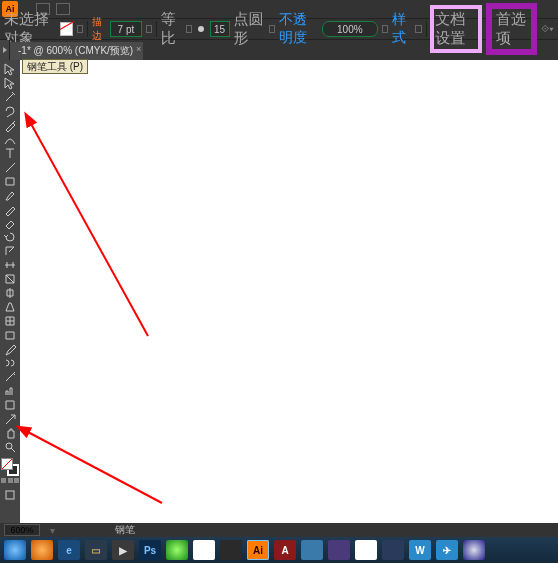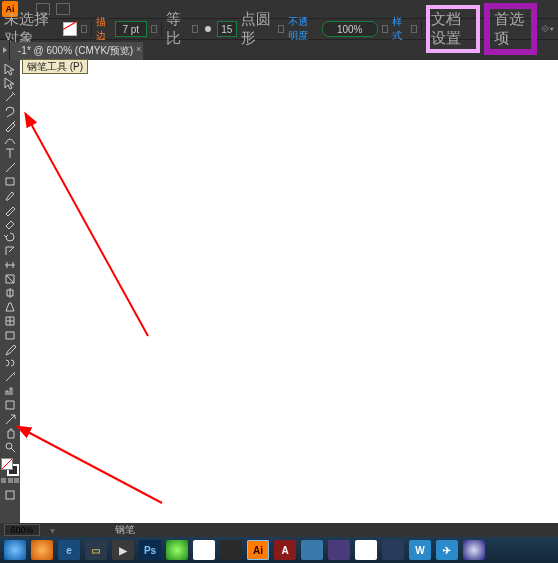--- a/index.html
+++ b/index.html
@@ -12,21 +12,21 @@
   .menu-extra { display: flex; margin-left: 12px; gap: 6px; }
   .menu-icon { width: 14px; height: 12px; border: 1px solid #666; }
 
   
   .optbar { height: 22px; background: #333; border-top: 1px solid #222; border-bottom: 1px solid #222; display: flex; align-items: center; padding: 0 4px; gap: 4px; }
   .opt-label { font-size: 15px; color: #aaa; }
   .swatch-none { width: 18px; height: 14px; background: #fff; position: relative; border: 1px solid #bbb; }
   .swatch-none::after { content: ""; position: absolute; left: -1px; top: 50%; width: 140%; height: 1px; background: red; transform: rotate(-30deg); transform-origin: left; }
   .dd-arrow { width: 8px; height: 8px; border: 1px solid #666; display:inline-block; }
   .opt-field { height: 16px; background: #2a2a2a; border: 1px solid #15803d; color: #ccc; font-size: 10px; padding: 0 2px; text-align: center; }
-  .opt-link { color: #2d9cff; font-size: 10px; }
+  .opt-link { color: #2d9cff; font-size: 14px; }
   .opt-linkhl { color: #ff7c2a; font-size: 10px; }
   .brush-dot { width: 14px; height: 14px; display:flex; align-items:center; justify-content:center; }
   .brush-dot::before { content:""; width:6px; height:6px; border-radius:50%; background:#ccc; }
   .sep { width:1px; height:16px; background:#222; }
 
   
   .tabbar { height: 20px; background: #333; display: flex; align-items: flex-end; }
   .panel-toggle { width: 10px; height: 20px; background: #444; border-right: 1px solid #222; display:flex; align-items:center; justify-content:center; }
   .panel-toggle::before { content:""; width:0; height:0; border-top:3px solid transparent; border-bottom:3px solid transparent; border-left:4px solid #aaa; }
   .doc-tab { height: 18px; background: #4a4a4a; padding: 2px 10px 0 8px; font-size: 10px; color: #ddd; position:relative; }

